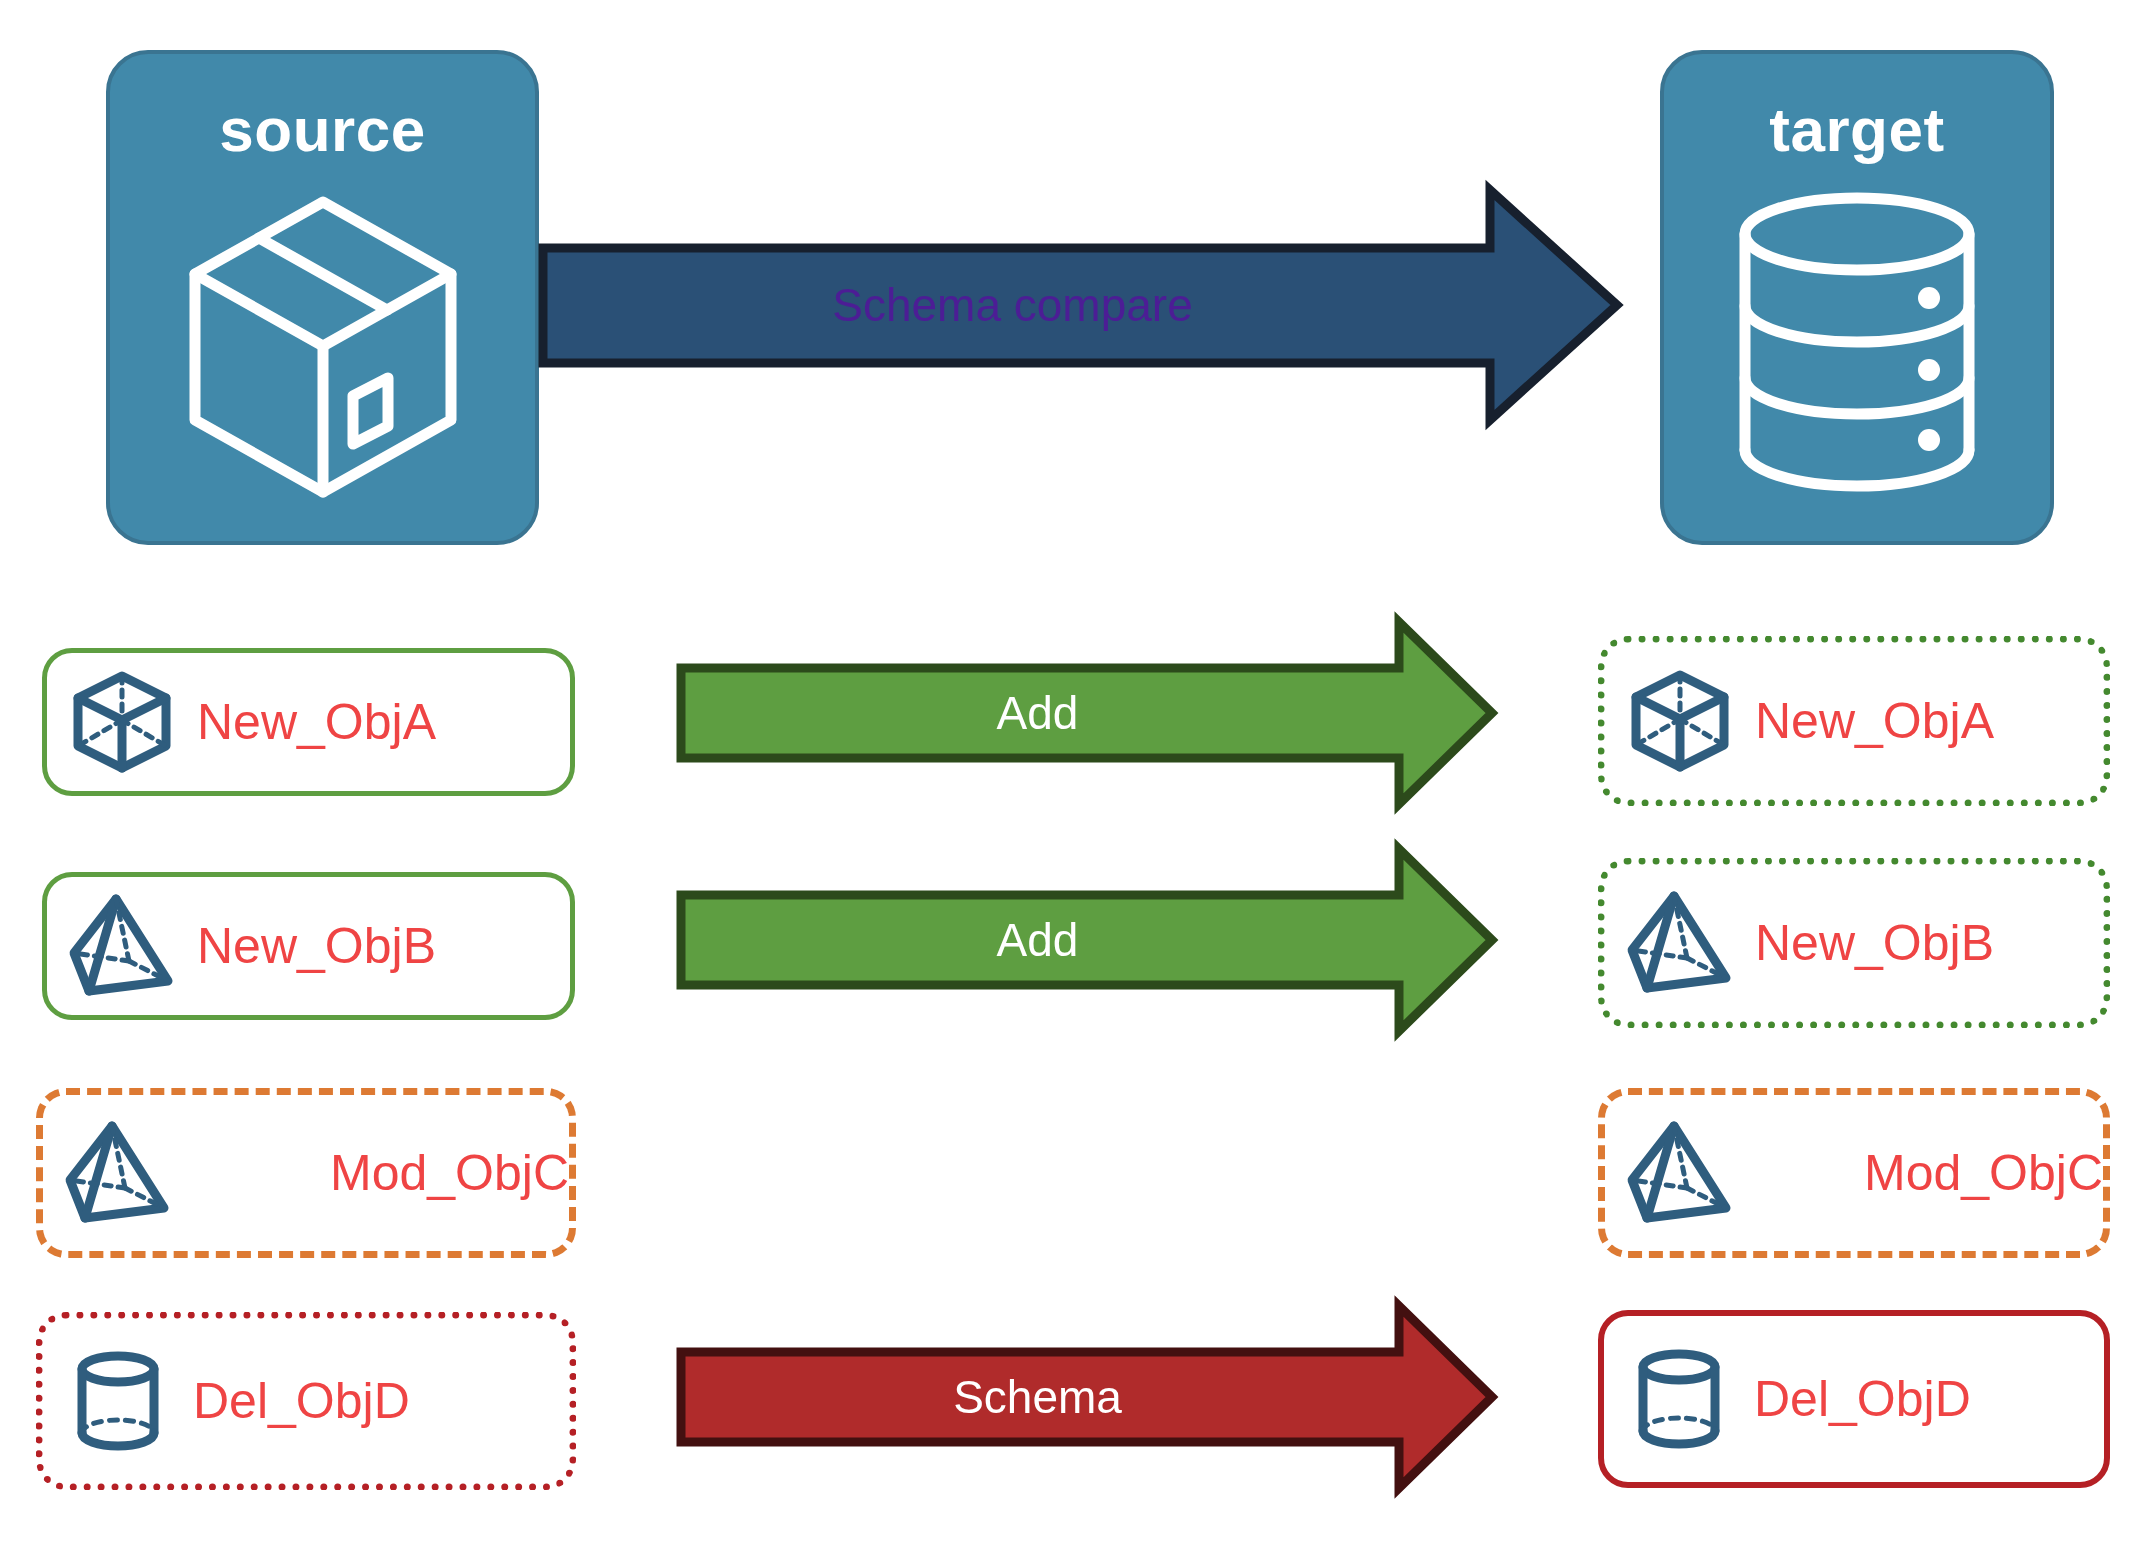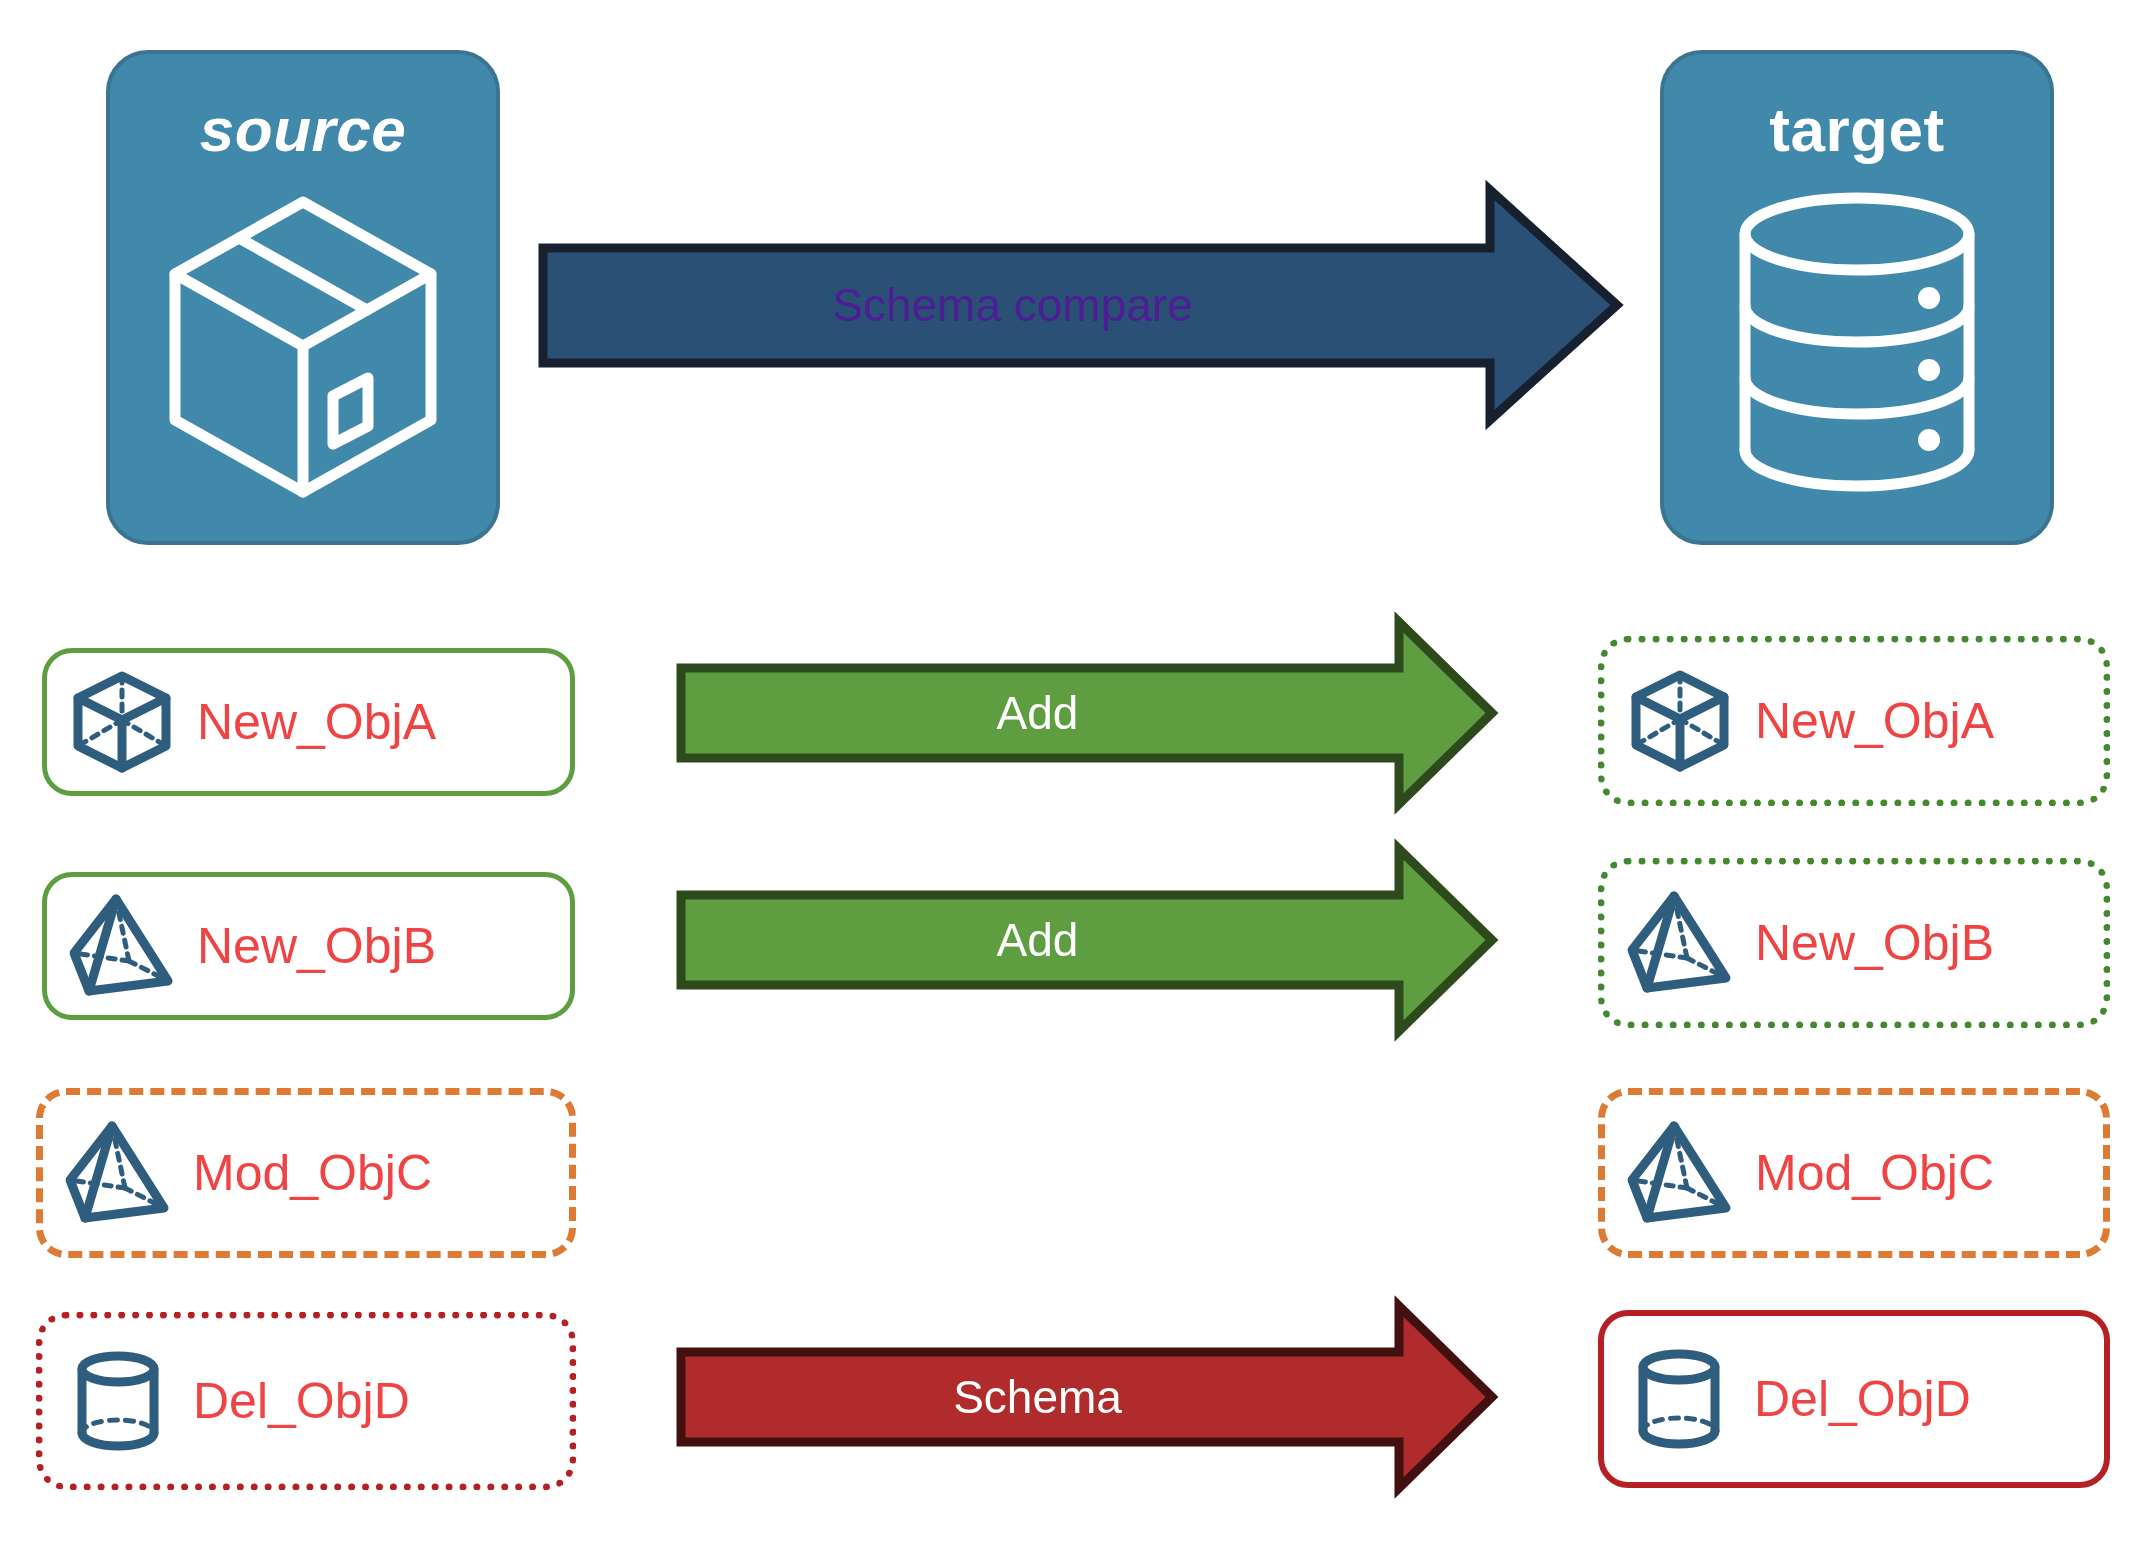--- a/index.html
+++ b/index.html
@@ -9,39 +9,39 @@
   .stage{position:absolute;left:0;top:0;width:2150px;height:1550px;}
 
   
   .endpoint{position:absolute;border-radius:42px;background:#4189AA;
             border:4px solid #3A7491;box-sizing:border-box;}
   .endpoint .cap{position:absolute;left:0;right:0;top:40px;text-align:center;
                  color:#ffffff;font-size:62px;font-weight:bold;letter-spacing:0.5px;}
   .endpoint .glyph{position:absolute;left:0;right:0;top:128px;
                    display:flex;align-items:center;justify-content:center;}
 
-  #source-card{left:106px;top:50px;width:394px;height:495px;font-style:italic;}
+  #source-card{left:106px;top:50px;width:433px;height:495px;}
   #target-card{left:1660px;top:50px;width:394px;height:495px;}
 
   
   #schema-arrow{position:absolute;left:535px;top:175px;width:1090px;height:260px;}
   #schema-arrow .lbl{position:absolute;left:0;width:955px;top:0;height:260px;
                      display:flex;align-items:center;justify-content:center;
                      color:#4c1d95;font-size:46px;}
 
   
   .objbox{position:absolute;box-sizing:border-box;border-radius:30px;
           background:#ffffff;display:flex;align-items:center;}
   .objbox .ico{width:150px;display:flex;align-items:center;justify-content:center;
                flex:0 0 150px;}
   .objbox .nm{font-size:50px;color:#ef4444;white-space:nowrap;}
 
   .bd-solid-green{border:5px solid #5E9E41;}
   .bd-dot-green{border:7px dotted #44892F;}
-  .bd-dash-orange{border:7px dashed #DD7A33;}
+  .bd-dash-orange{border:7px dashed #DD7A33;justify-content:space-between;}
   .bd-dot-red{border:7px dotted #B52025;}
   .bd-solid-red{border:6px solid #B52025;}
 
   
   .action{position:absolute;text-decoration:underline;}
   .action .lbl{position:absolute;left:0;top:0;height:100%;width:723px;
                display:flex;align-items:center;justify-content:center;
                color:#ffffff;font-size:46px;}
 
   svg{display:block;overflow:visible;}

